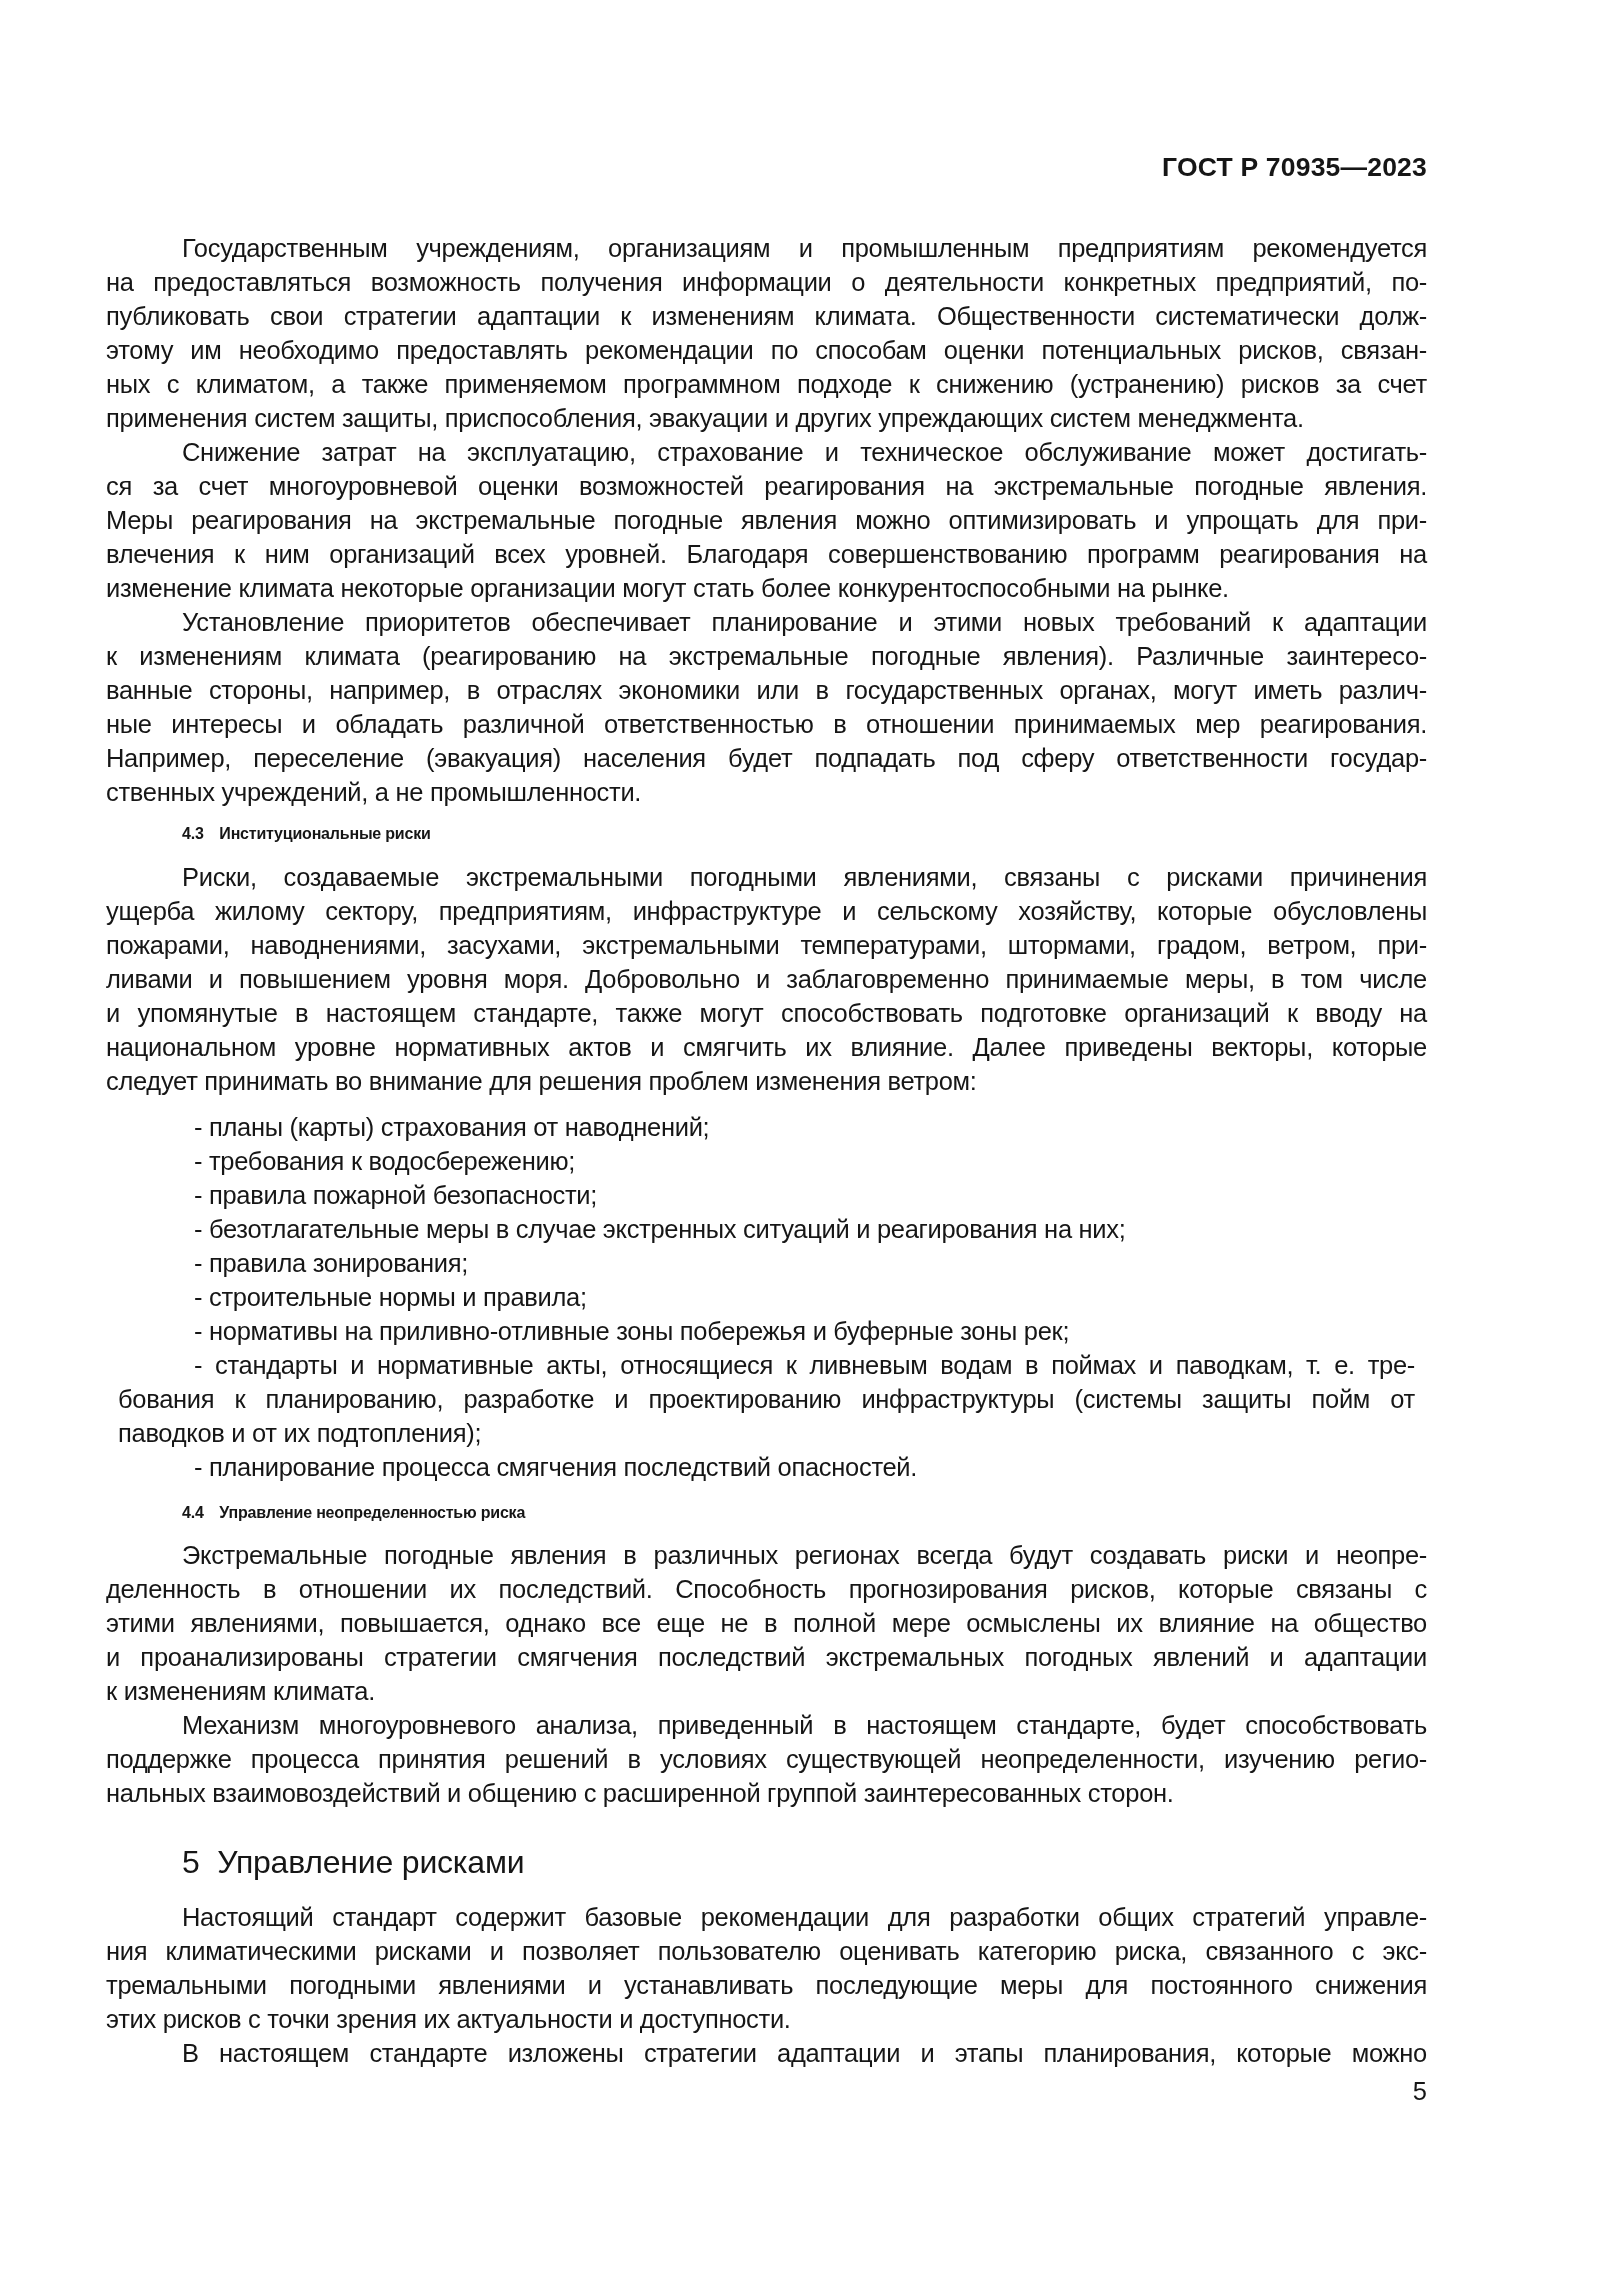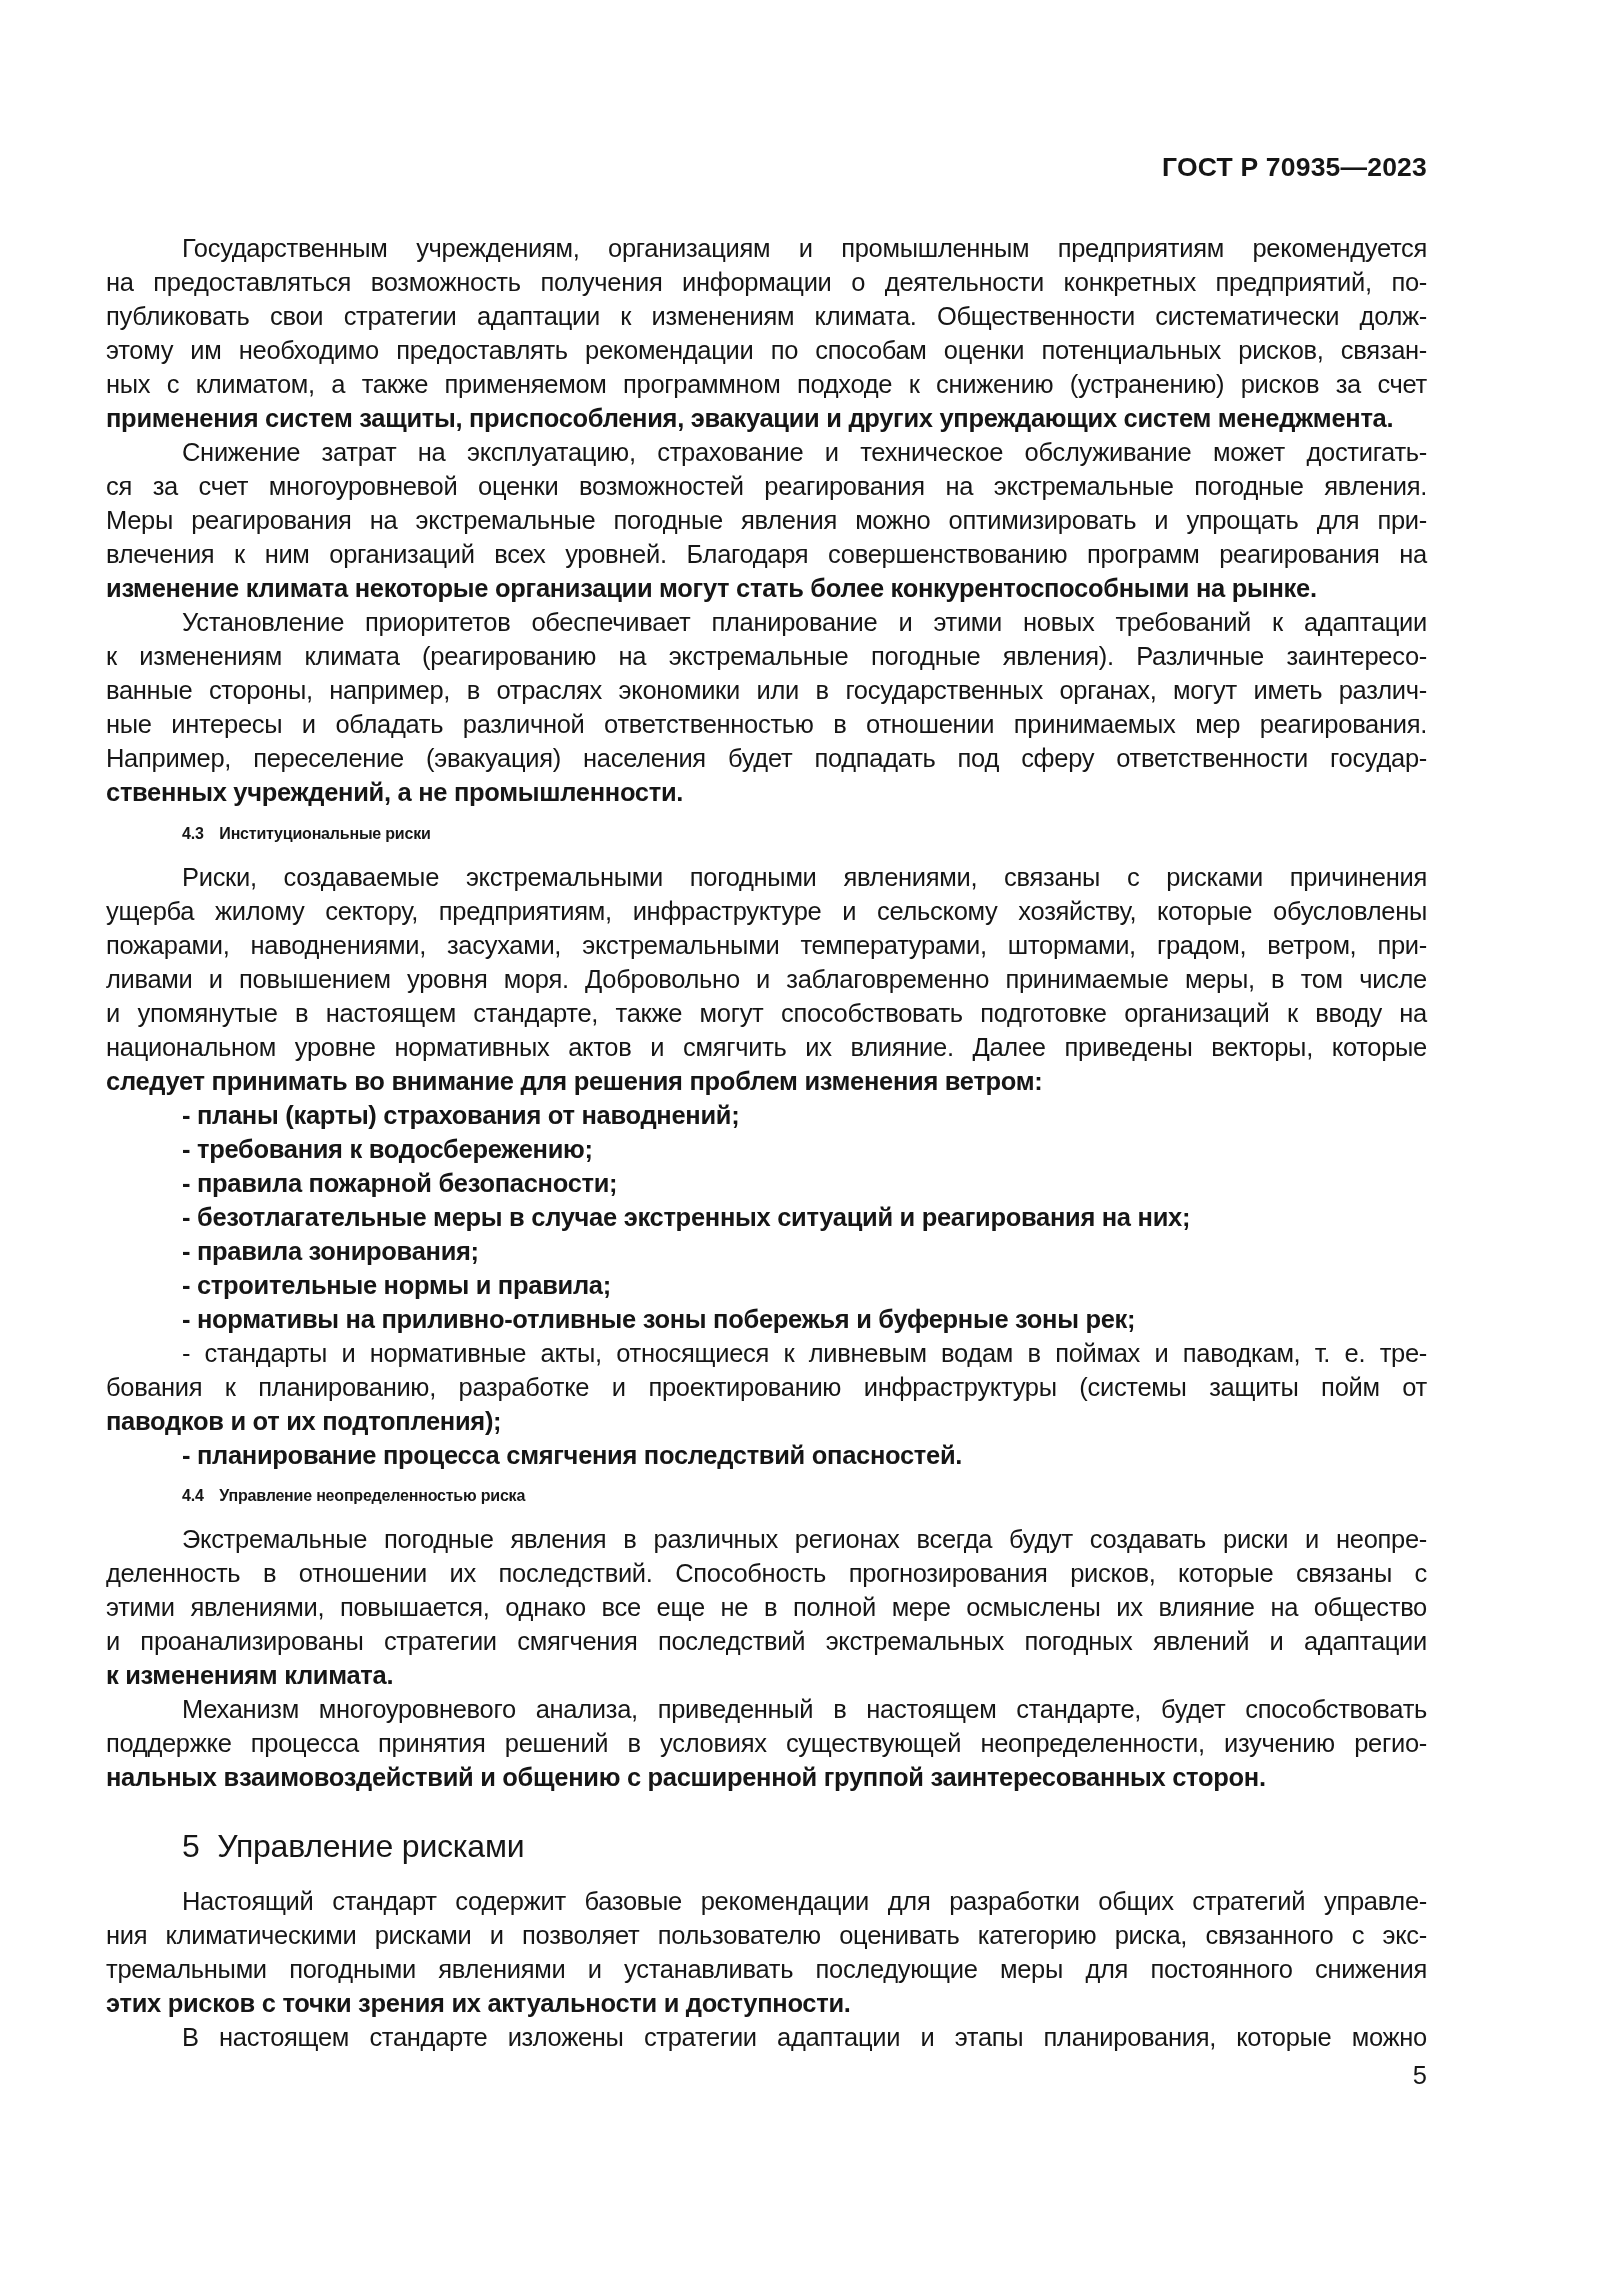--- a/index.html
+++ b/index.html
@@ -33,23 +33,23 @@
   .doc-body {
     font-size: 25.5px;
     line-height: 34px;
     letter-spacing: -0.3px;
   }
   .para { margin: 0; }
   .line {
     text-align: justify;
     text-align-last: justify;
   }
-  .line.last { text-align-last: left; font-weight: bold; }
+  .line.last { text-align-last: left; }
   .line.indent { text-indent: 76px; }
-  .bullets { margin: 0; }
+  .bullets { margin: 12px; }
   .h2 {
     font-weight: bold;
     margin: 7.8px 0 8.8px 76px;
     line-height: 34px;
     font-size: 16px;
     letter-spacing: -0.2px;
   }
   .h2 .num { margin-right: 15.7px; }
   .h1 {
     font-weight: normal;

